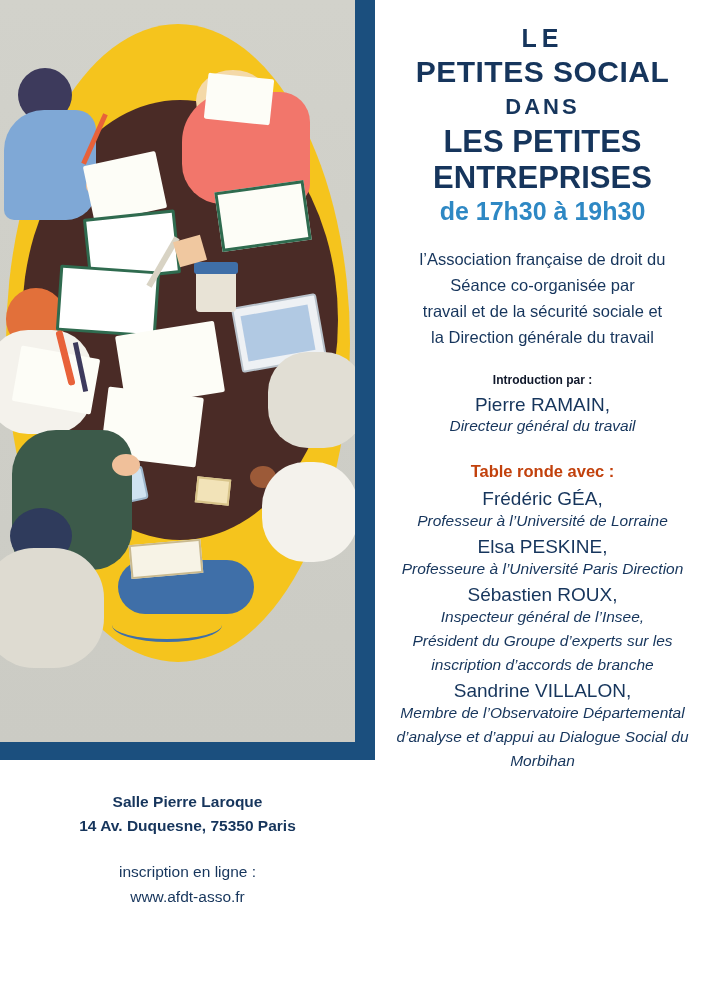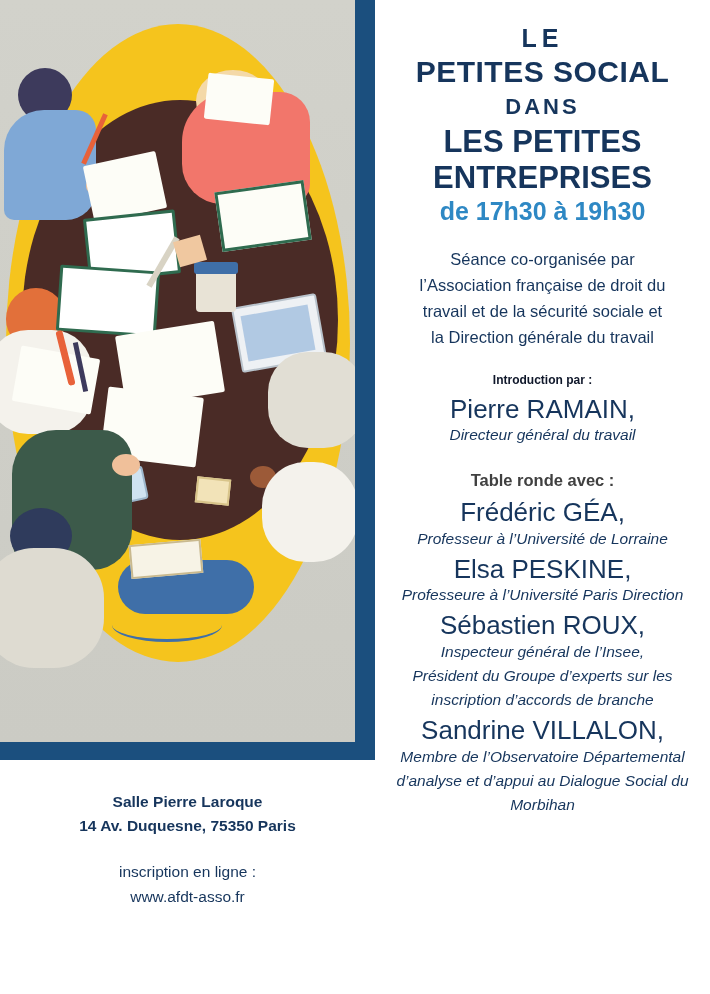--- a/index.html
+++ b/index.html
@@ -133,35 +133,35 @@
     color: #16355c;
   }
   .block-gap { height: 22px; }
   .t-lead {
     font-size: 12px;
     font-weight: bold;
     color: #0f172a;
     margin-bottom: 6px;
   }
   .t-person {
-    font-size: 26px;
+    font-size: 19px;
     color: #16355c;
     line-height: 1.25;
   }
   .t-role {
     font-size: 15.5px;
     font-style: italic;
     color: #16355c;
     line-height: 1.3;
     margin-bottom: 4px;
   }
   .t-lead2 {
     font-size: 16.5px;
     font-weight: bold;
-    color: #404040;
+    color: #c2410c;
     margin: 26px 0 6px;
   }
 
   
   .venue {
     position: absolute;
     left: 0;
     top: 790px;
     width: 375px;
     text-align: center;
@@ -248,22 +248,22 @@
   <div class="text-col">
     <div class="t-le">LE</div>
     <div class="t-main1">PETITES SOCIAL</div>
     <div class="t-dans">DANS</div>
     <div class="t-main2">LES PETITES</div>
     <div class="t-main2">ENTREPRISES</div>
 
     <div class="t-hours">de 17h30 à 19h30</div>
 
     <div class="t-organ">
+      <div>l’Association française de droit du</div>
       <div>Séance co-organisée par</div>
-      <div>l’Association française de droit du</div>
       <div>travail et de la sécurité sociale et</div>
       <div>la  Direction générale du travail</div>
     </div>
 
     <div class="block-gap"></div>
 
     <div class="t-lead">Introduction par :</div>
     <div class="t-person">Pierre RAMAIN,</div>
     <div class="t-role">Directeur général du travail</div>
 

